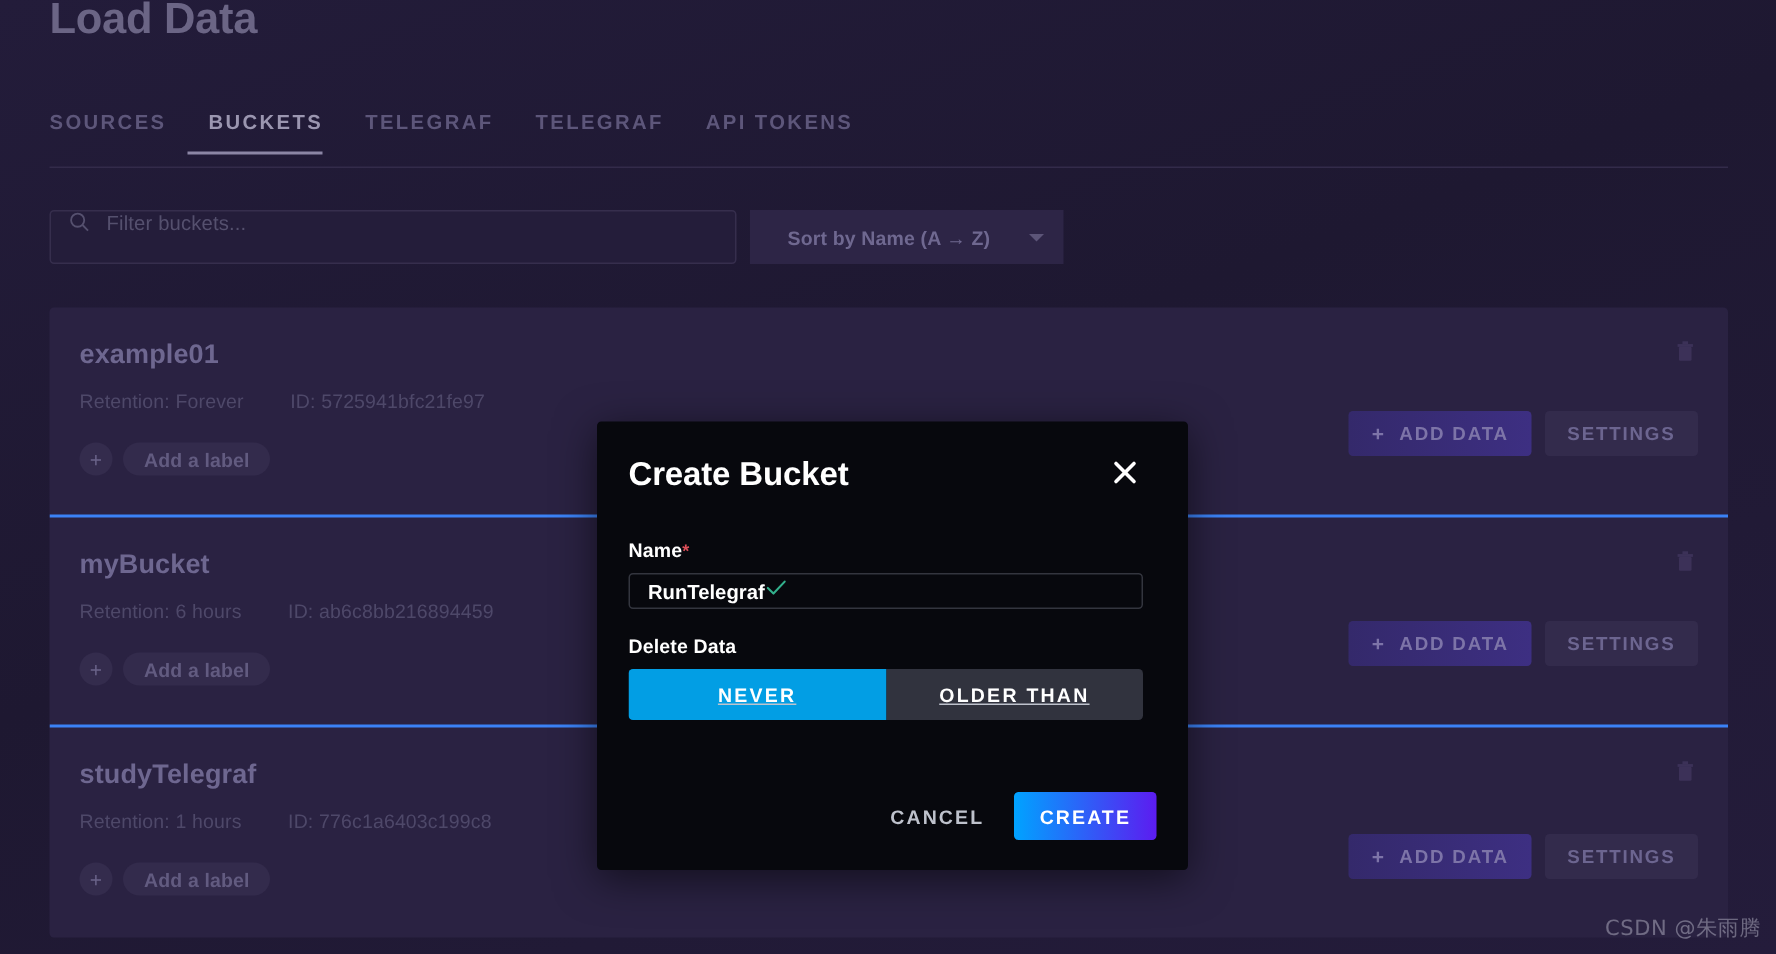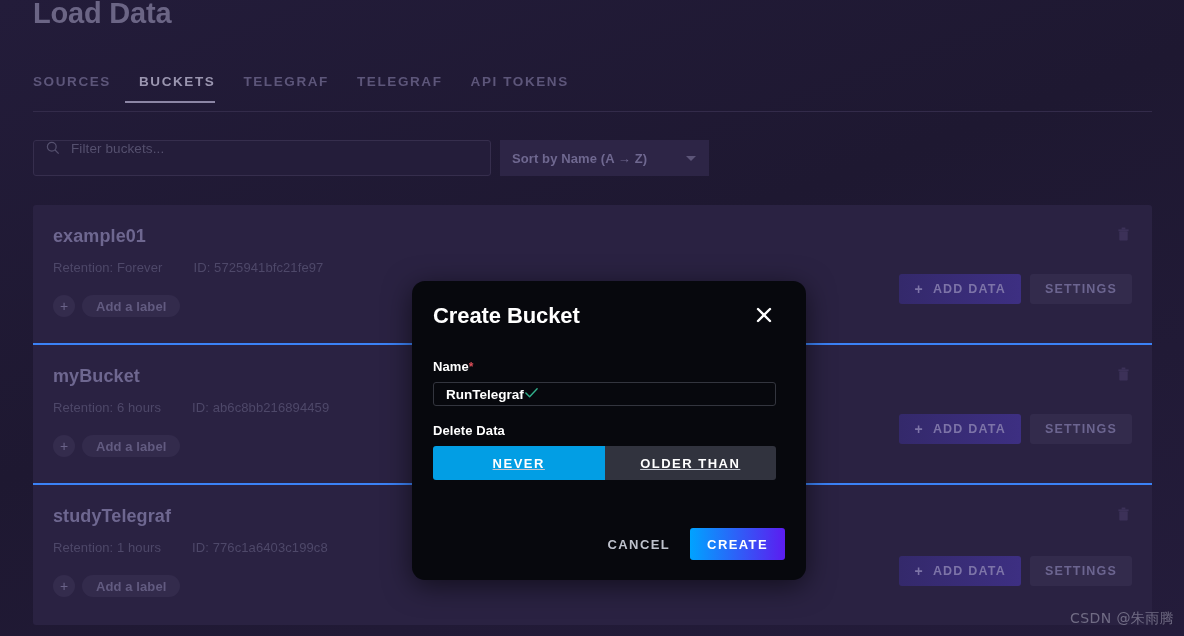--- a/index.html
+++ b/index.html
@@ -99,21 +99,21 @@
   }
 
   .sort-box {
     width: 209px;
     height: 36px;
     background: #2d2546;
     border-radius: 0;
     display: flex;
     align-items: center;
     justify-content: space-between;
-    padding: 0 13px 0 12px;
+    padding: 0 13px 0 25px;
     cursor: pointer;
   }
   .sort-label {
     font-size: 13px;
     font-weight: bold;
     color: #6f6890;
     letter-spacing: 0.1px;
   }
   .caret {
     width: 0; height: 0;
@@ -233,26 +233,26 @@
     font-size: 12.5px;
     font-weight: bold;
     letter-spacing: 1.2px;
     color: #6c6590;
     cursor: pointer;
   }
 
   
   .modal {
     position: absolute;
-    left: 412px;
+    left: 398px;
     top: 281px;
     width: 394px;
     height: 299px;
     background: #07080d;
-    border-radius: 13px;
+    border-radius: 3px;
     box-shadow: 0 6px 28px rgba(0,0,0,0.55);
     padding: 22px 30px 0 21px;
   }
 
   .modal-head {
     display: flex;
     align-items: flex-start;
     justify-content: space-between;
     height: 34px;
   }

